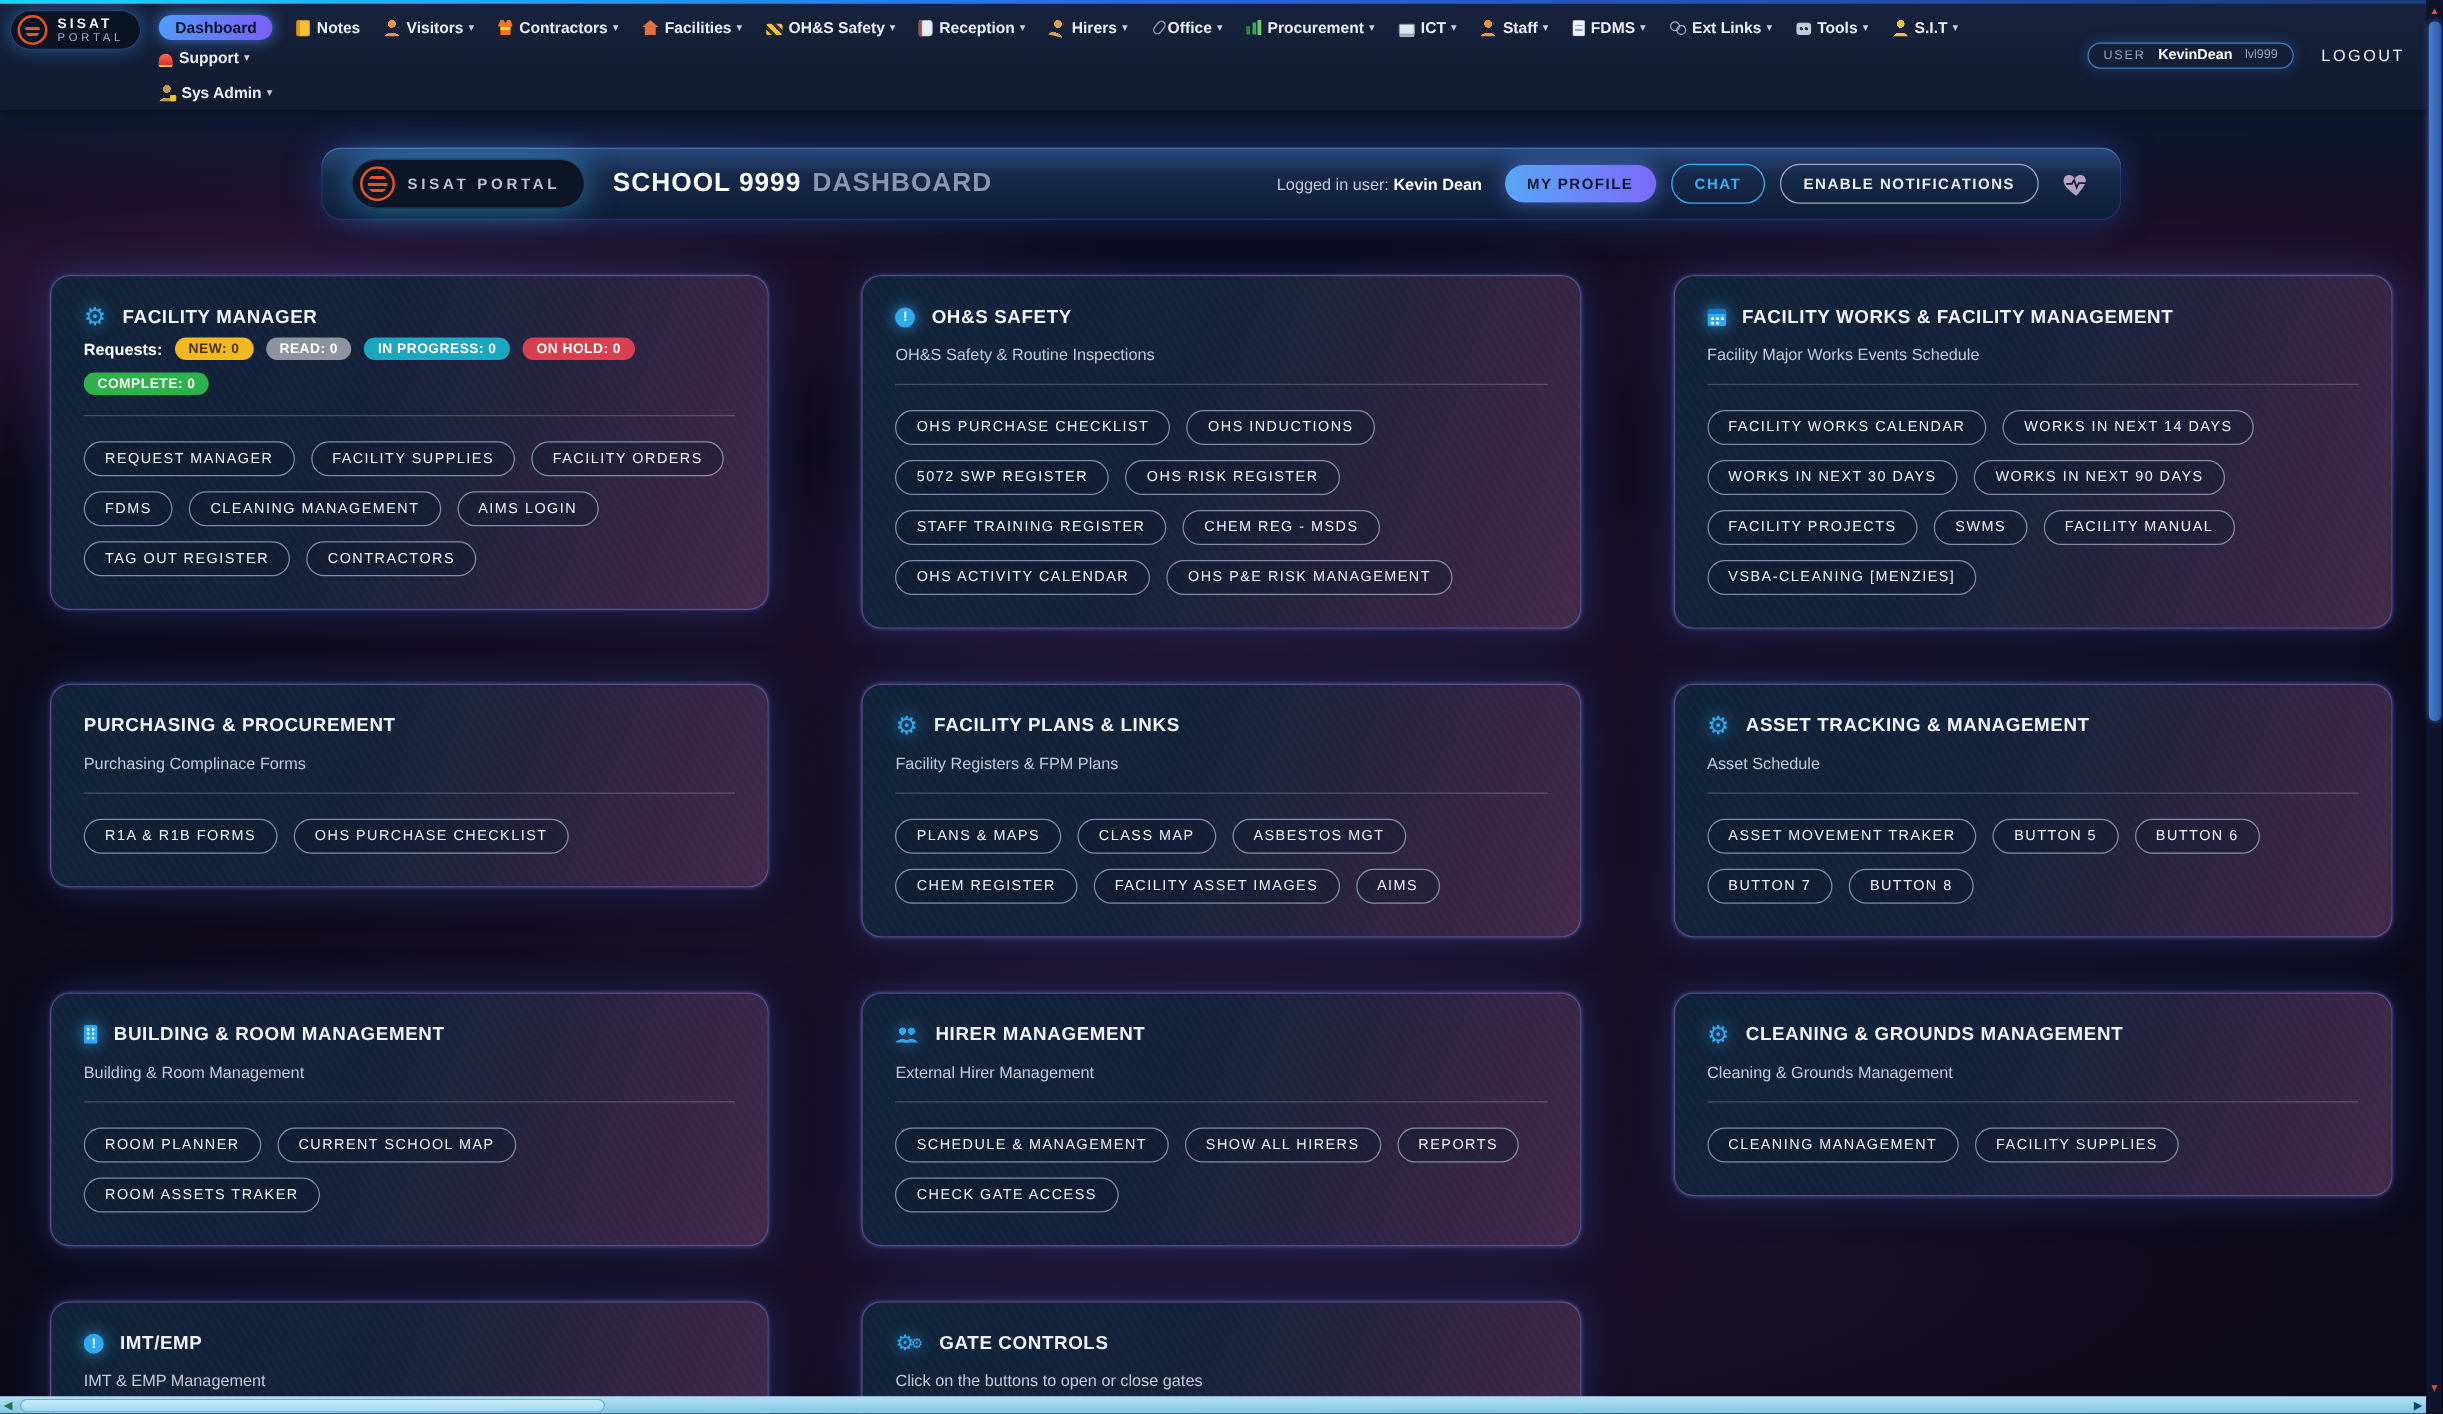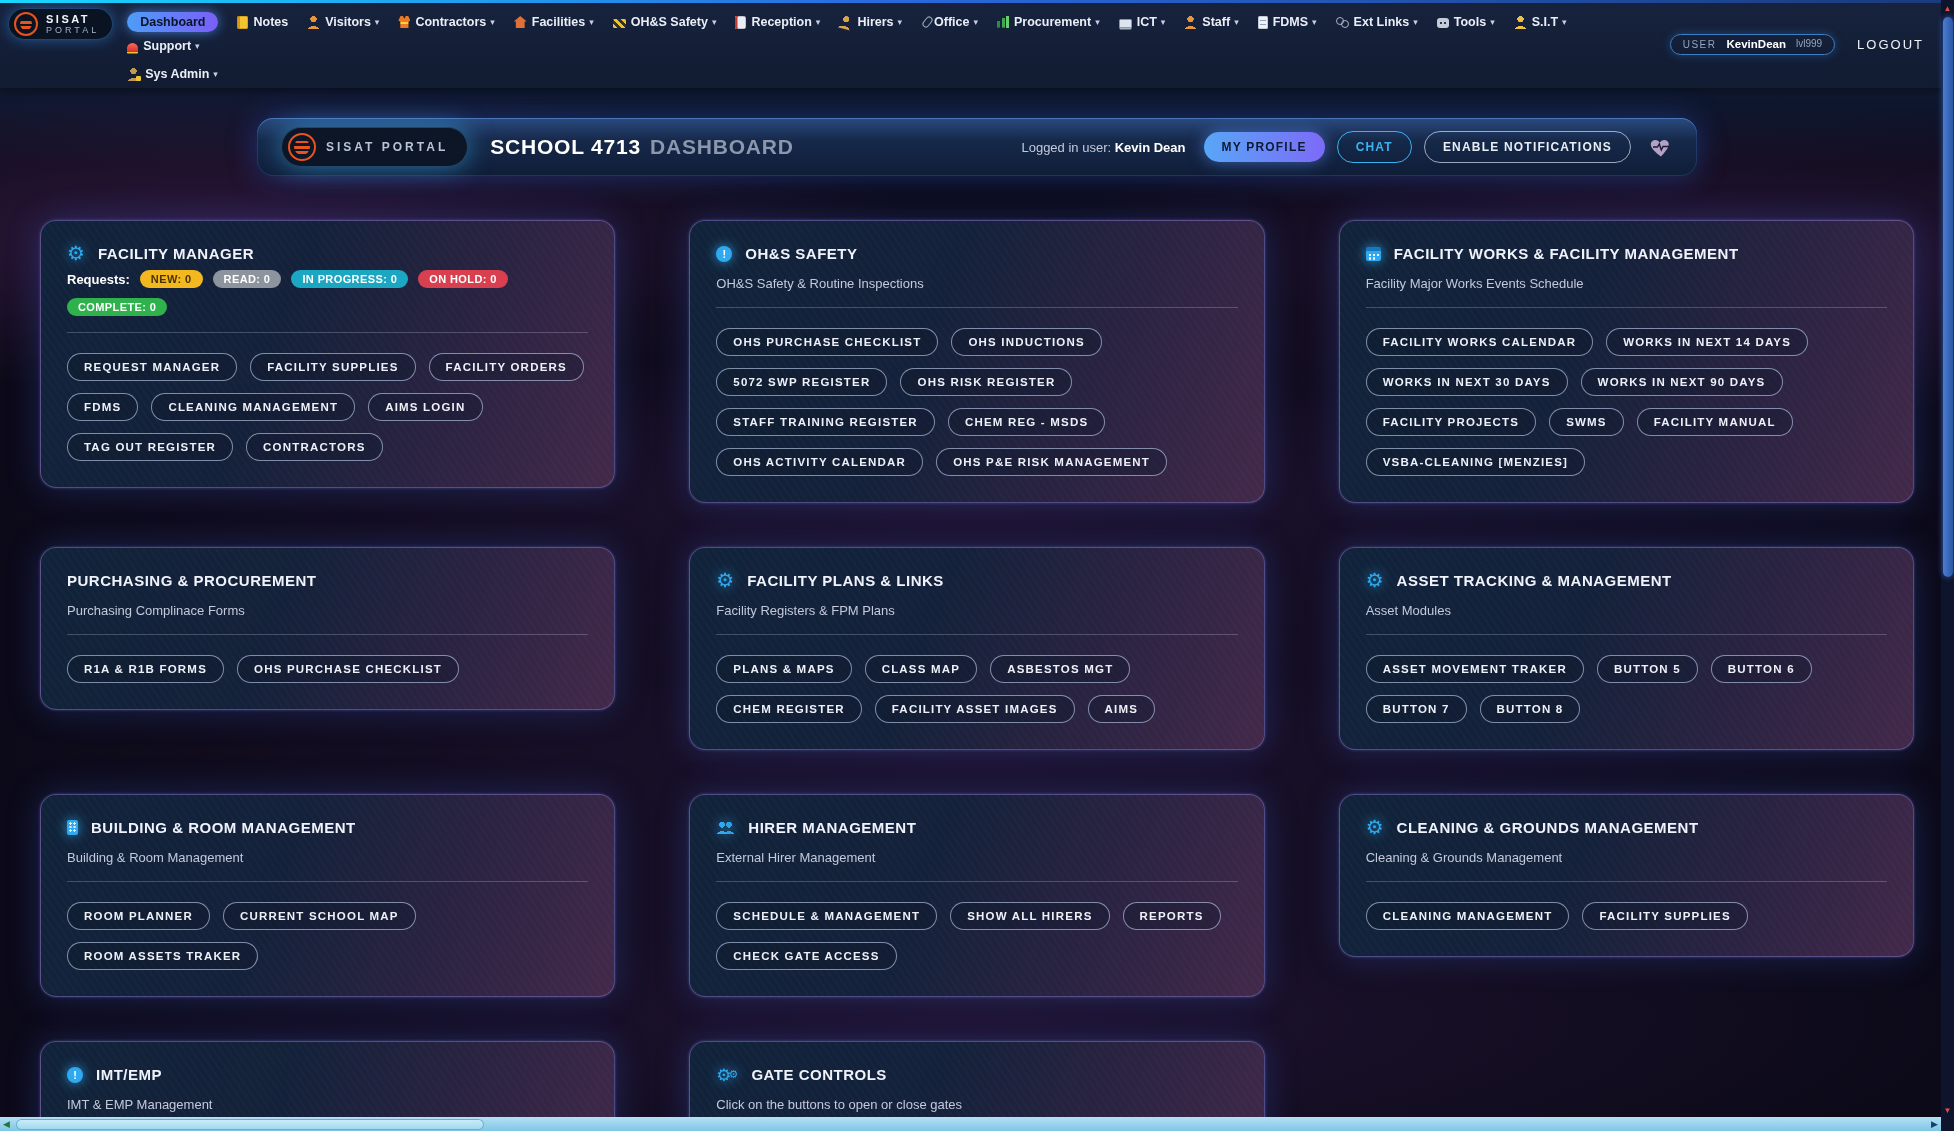--- a/index.html
+++ b/index.html
@@ -94,21 +94,21 @@
       repeating-linear-gradient(55deg, rgba(255,255,255,.015) 0 2px, transparent 2px 6px),
       linear-gradient(112deg,#10233a 0%,#14213a 42%,#2c2342 72%,#43294a 100%);
     box-shadow:0 0 34px rgba(62,110,235,.26), 0 0 3px rgba(150,160,255,.35)}
   .card-head{display:flex;align-items:center}
   .card-title{font-size:15px;font-weight:700;letter-spacing:.5px;color:#f0f3fb}
   .card-sub{margin-top:14px;font-size:13px;color:#c4c9dc}
   .divider{margin-top:16px;border-top:1px solid rgba(190,200,225,.28)}
   .chips{display:flex;flex-wrap:wrap;gap:12px 13px;margin-top:20px}
   .chip{display:inline-flex;align-items:center;height:28px;padding:0 16px;border-radius:999px;cursor:pointer;
     border:1px solid rgba(170,185,215,.72);background:rgba(13,23,44,.35);
-    color:#eef1f8;font-size:11.5px;letter-spacing:1.2px;font-weight:700;font-family:inherit;white-space:nowrap}
+    color:#eef1f8;font-size:11.5px;letter-spacing:1.2px;font-weight:400;font-family:inherit;white-space:nowrap}
   .req-row{display:flex;align-items:center;gap:10px;margin-top:8px;flex-wrap:wrap}
   .req-label{font-size:13px;font-weight:700;color:#fff}
   .badge{padding:3px 11px;border-radius:999px;font-size:11px;font-weight:700;letter-spacing:.4px}
   
   .cico{margin-right:13px;flex:0 0 auto;filter:drop-shadow(0 0 6px rgba(47,169,239,.85));position:relative}
   .g-gear{font-family:"DejaVu Sans",sans-serif;font-size:20px;line-height:15px;color:#2fa9ef}
   .g-gears{font-family:"DejaVu Sans",sans-serif;color:#2fa9ef;line-height:14px;display:inline-flex;align-items:flex-end}
   .g-gears b{font-weight:400}.g-gears b:first-child{font-size:17px}.g-gears b:last-child{font-size:11px;margin-left:-3px}
   .g-info{width:16px;height:16px;border-radius:50%;background:#2fa9ef;color:#fff;font-weight:800;font-size:11px;
     line-height:16px;text-align:center;display:inline-block}
@@ -258,21 +258,21 @@
       <div class="logout">LOGOUT</div>
     </div>
   </div>
 
   <div class="hero">
     <div class="hero-brand">
       <span class="logo-circle"></span>
       <span class="hero-brand-text">SISAT PORTAL</span>
     </div>
     <h1 class="hero-title">
-      <span class="t-strong">SCHOOL 4713</span>
+      <span class="t-strong">SCHOOL 9999</span>
       <span class="t-light">DASHBOARD</span>
     </h1>
     <div class="hero-right">
       <span class="logged">
         <span>Logged in user:</span>
         <b>Kevin Dean</b>
       </span>
       <button class="hbtn hbtn-primary">MY PROFILE</button>
       <button class="hbtn hbtn-chat">CHAT</button>
       <button class="hbtn hbtn-outline">ENABLE NOTIFICATIONS</button>
@@ -372,21 +372,21 @@
           <button class="chip">CHEM REGISTER</button>
           <button class="chip">FACILITY ASSET IMAGES</button>
           <button class="chip">AIMS</button>
         </div>
       </article>
       <article class="card">
         <div class="card-head">
           <span class="cico g-gear">⚙</span>
           <h2 class="card-title">ASSET TRACKING &amp; MANAGEMENT</h2>
         </div>
-        <p class="card-sub">Asset Modules</p>
+        <p class="card-sub">Asset Schedule</p>
         <div class="divider"></div>
         <div class="chips">
           <button class="chip">ASSET MOVEMENT TRAKER</button>
           <button class="chip">BUTTON 5</button>
           <button class="chip">BUTTON 6</button>
           <button class="chip">BUTTON 7</button>
           <button class="chip">BUTTON 8</button>
         </div>
       </article>
       <article class="card">

